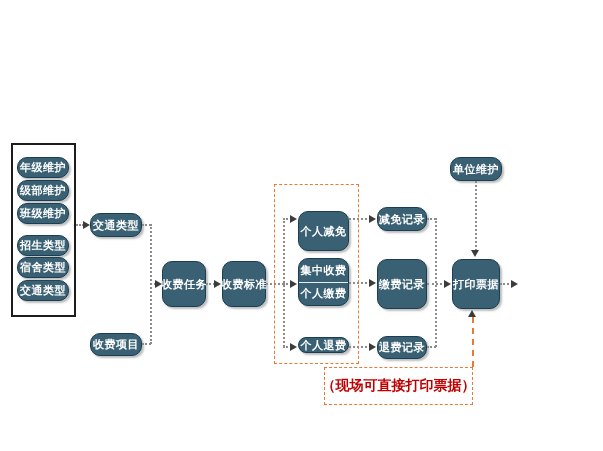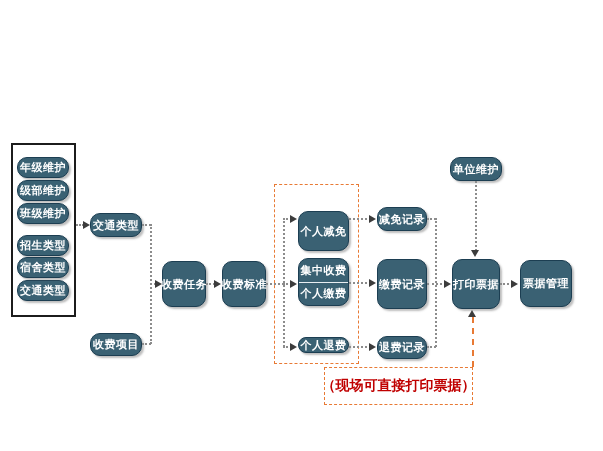--- a/index.html
+++ b/index.html
@@ -83,21 +83,20 @@
     <div class="row">集中收费</div>
     <div class="divider"></div>
     <div class="row">个人缴费</div>
   </div>
   <div class="node" style="left:298px;top:337px;width:51px;height:16px">个人退费</div>
   <div class="node" style="left:377px;top:207px;width:50px;height:24px">减免记录</div>
   <div class="node" style="left:377px;top:259px;width:50px;height:50px">缴费记录</div>
   <div class="node" style="left:377px;top:336px;width:50px;height:23px">退费记录</div>
   <div class="node" style="left:450px;top:157px;width:52px;height:24px">单位维护</div>
   <div class="node" style="left:452px;top:259px;width:48px;height:50px">打印票据</div>
-  <div class="node" style="left:520px;top:260px;width:52px;height:47px">票据管理</div>
 
   <div class="hline" style="left:76px;top:224px;width:8px"></div>
   <div class="arr-r" style="left:83px;top:221px"></div>
 
   <div class="hline" style="left:142px;top:224px;width:9px"></div>
   <div class="vline" style="left:150px;top:224px;height:120px"></div>
   <div class="hline" style="left:142px;top:343px;width:9px"></div>
   <div class="hline" style="left:150px;top:283px;width:6px"></div>
   <div class="arr-r" style="left:155px;top:280px"></div>
 

